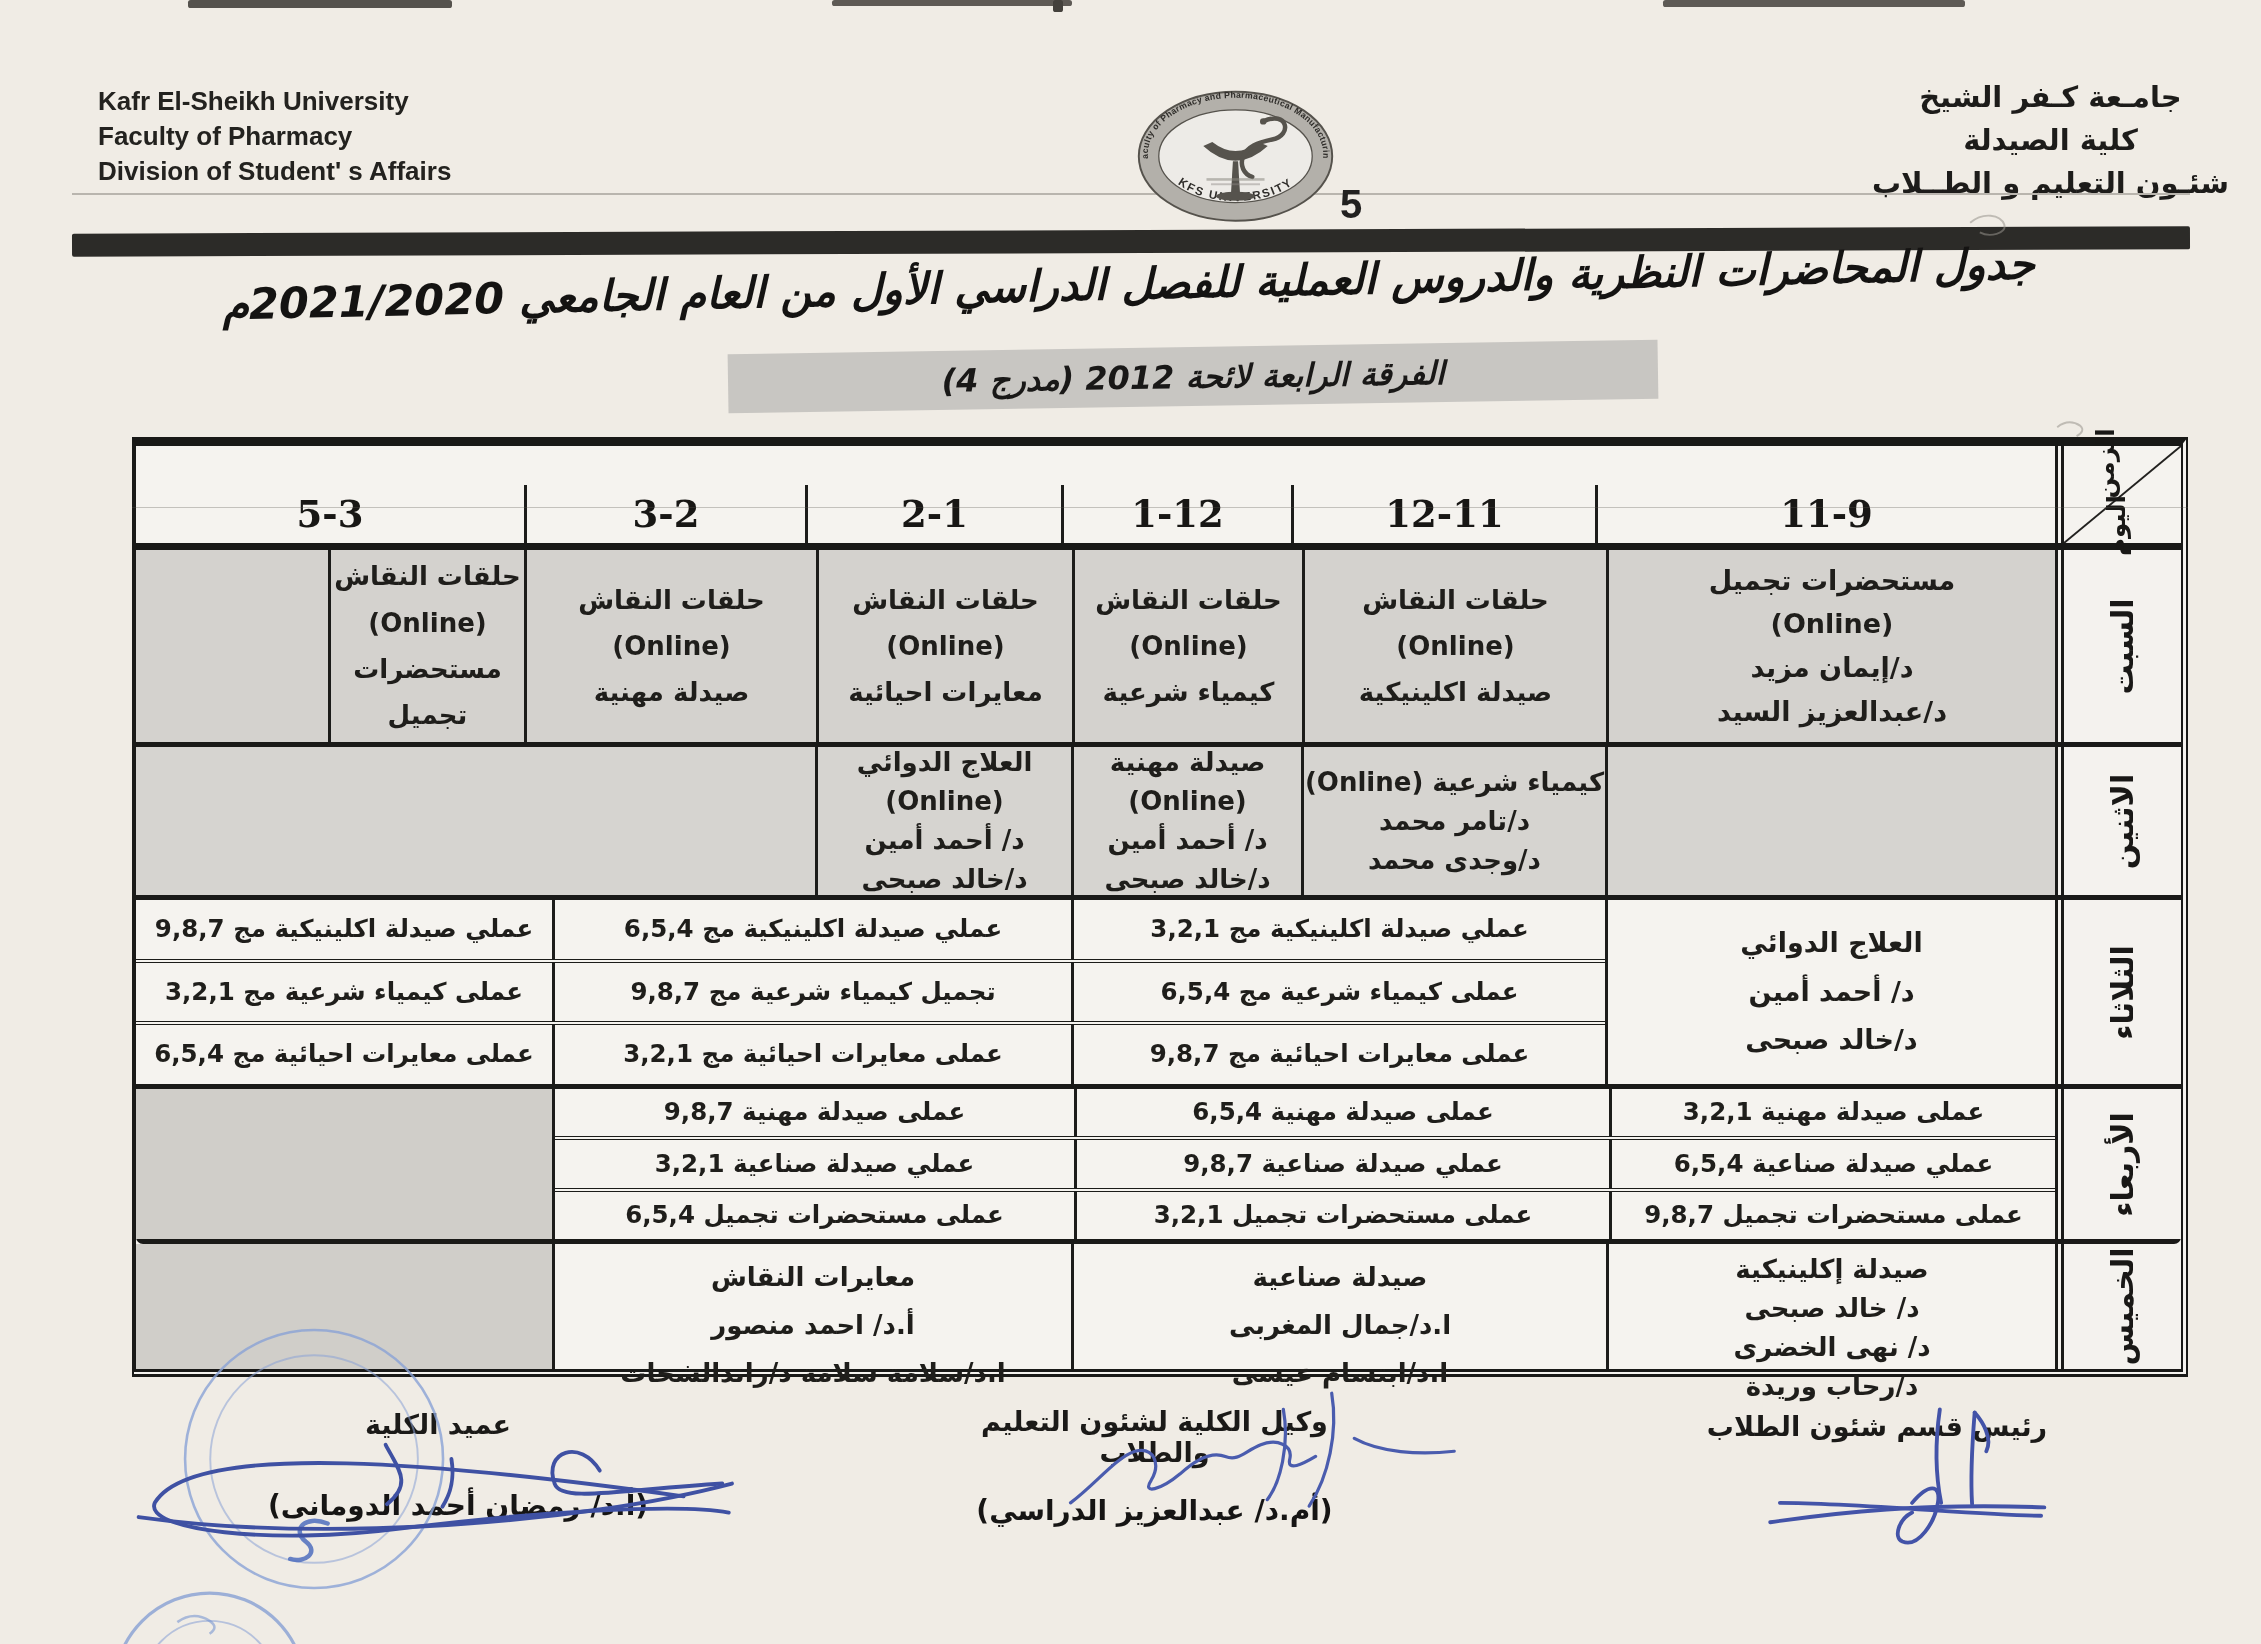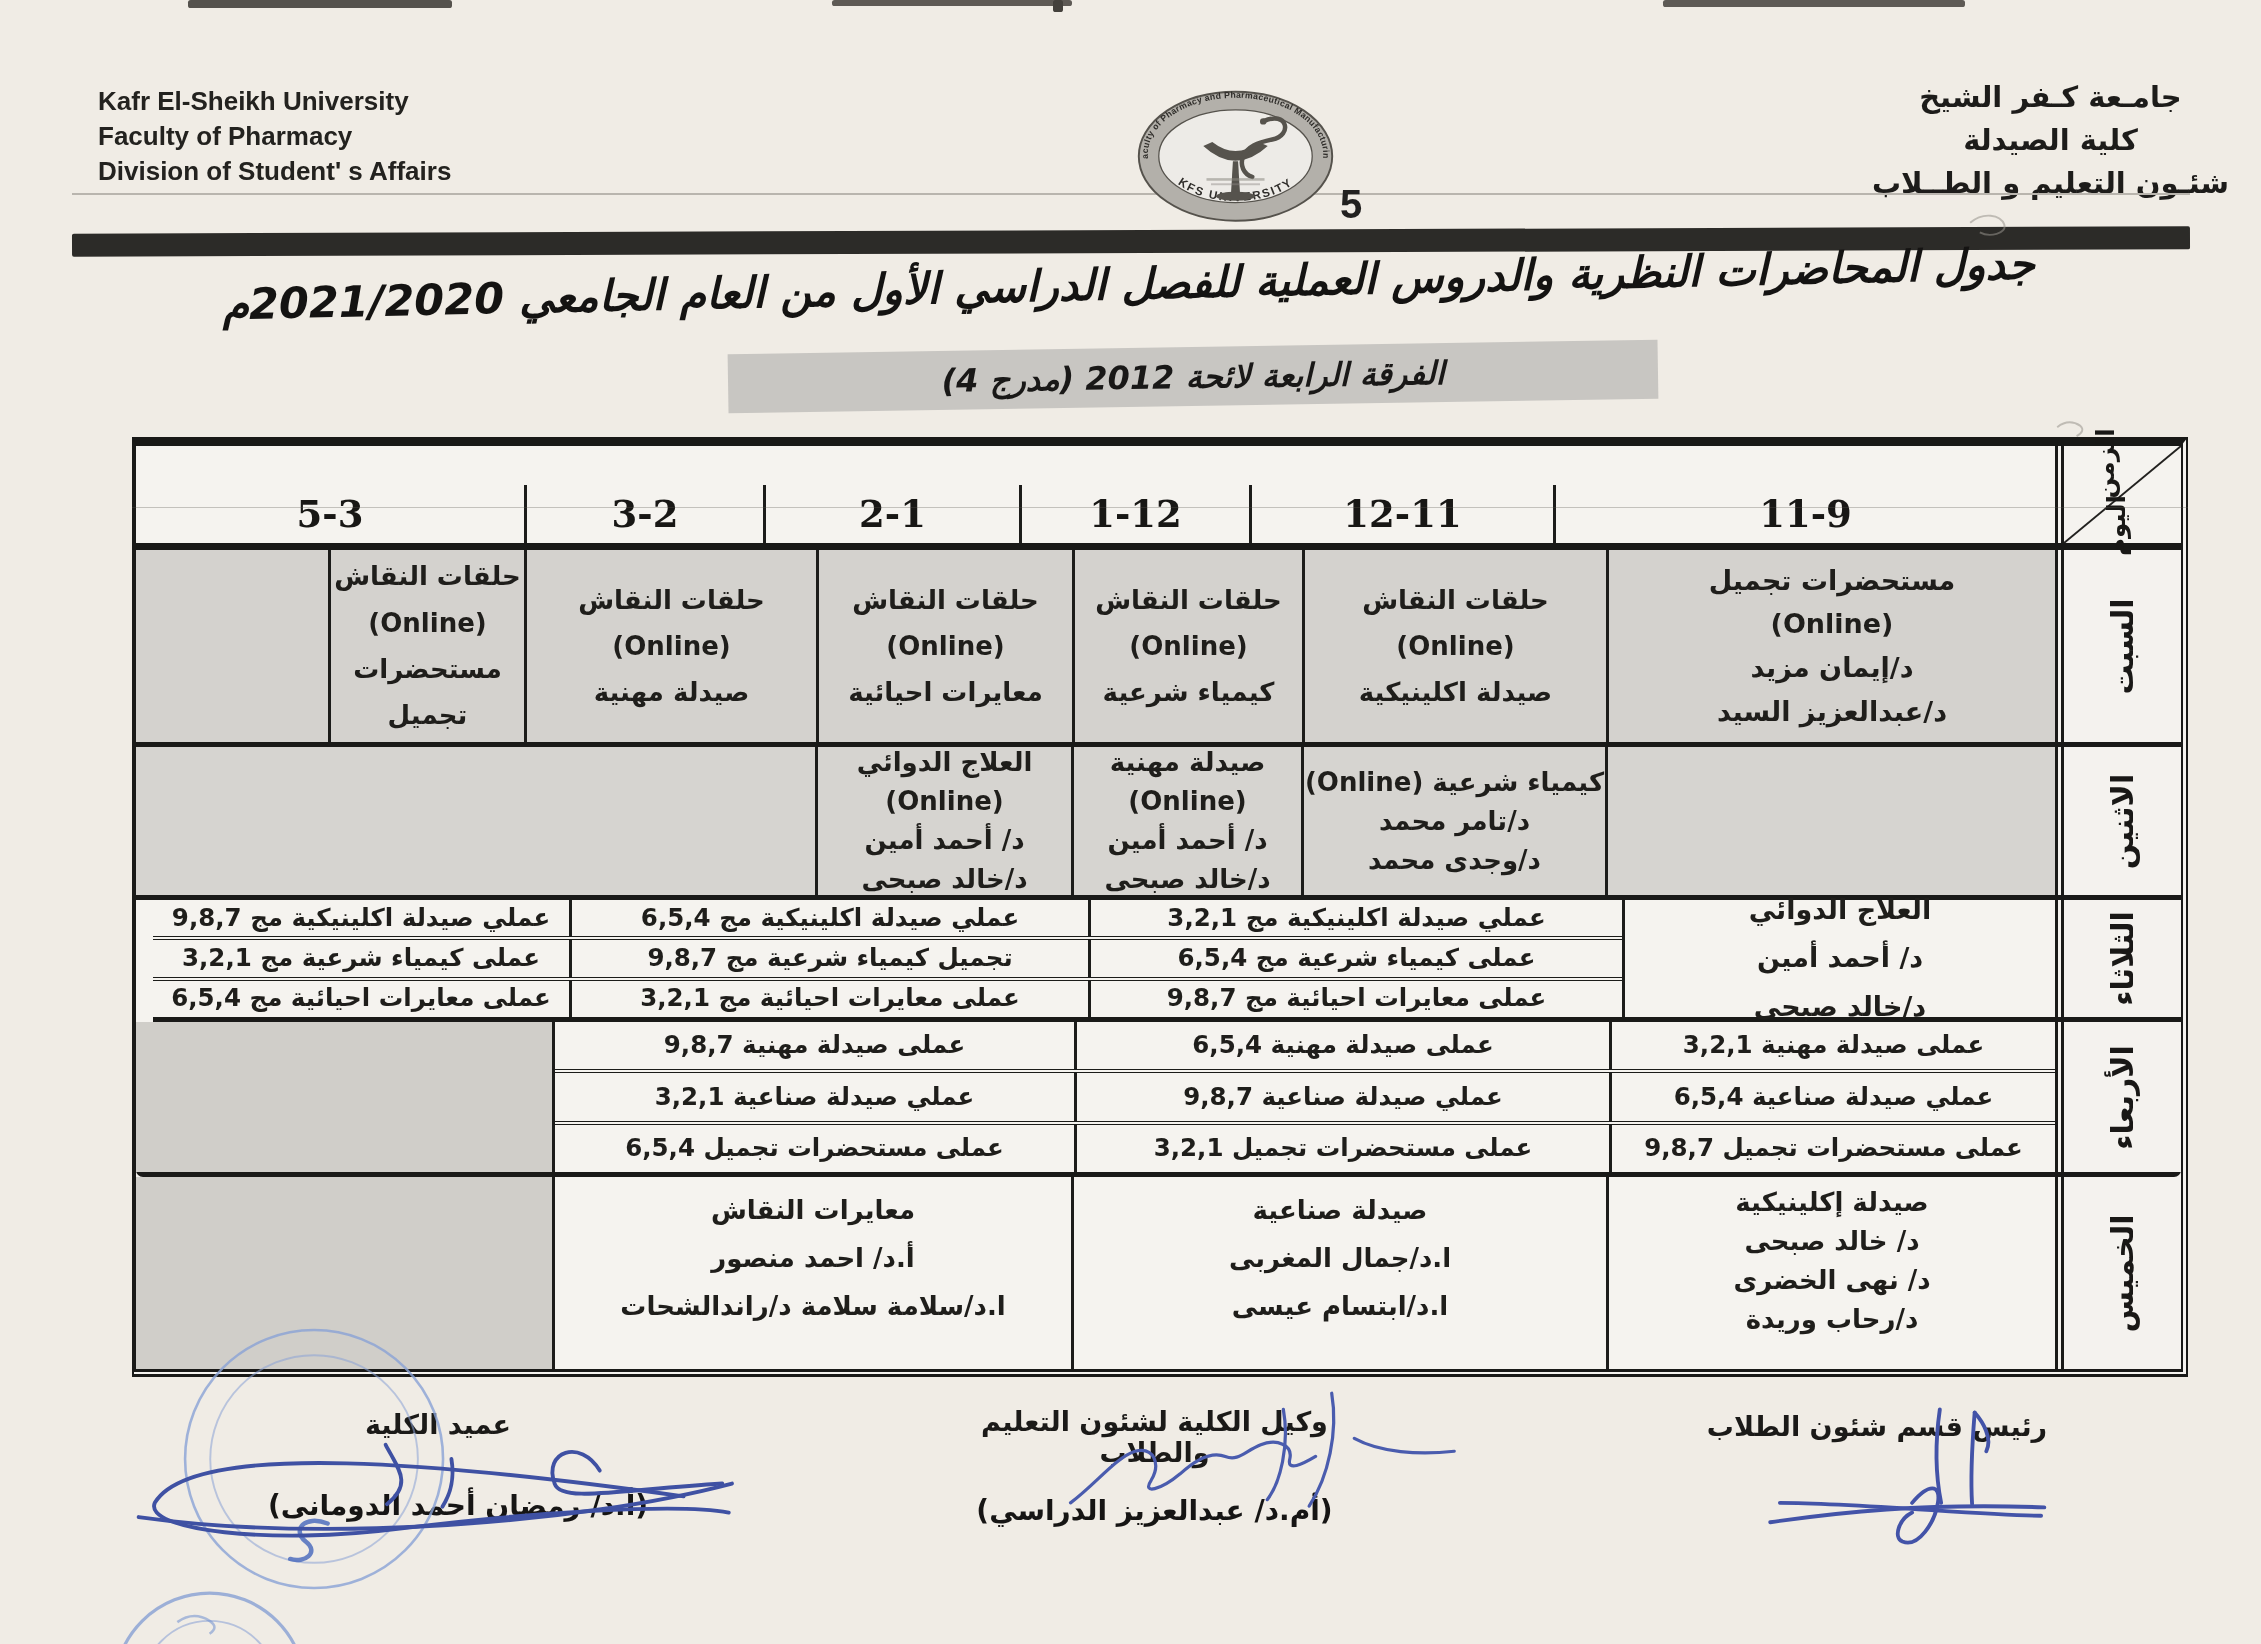--- a/index.html
+++ b/index.html
@@ -26,21 +26,21 @@
   
   .tbl{left:132px;top:437px;width:2056px;height:940px;box-sizing:border-box;
        border-top:9.7px solid #191917;border-left:4.5px solid #1a1a18;
        border-right:7px double #1a1a18;border-bottom:8.4px double #1a1a18;
        display:flex;flex-direction:column;background:#f5f3ef;}
   .row{display:flex;border-bottom:5.8px solid #1a1a18;box-sizing:border-box;min-height:0;}
   .row:last-child{border-bottom:none;flex:1;}
   .r-header{height:104px;border-bottom:7px solid #191917;}
   .r-sat{height:197px;}
   .r-mon{height:153px;}
-  .r-tue{height:122px;margin-left:17px;}
+  .r-tue{height:189px;}
   .r-wed{height:155px;border-radius:7px;}
   .c{box-sizing:border-box;display:flex;flex-direction:column;align-items:center;
      justify-content:center;text-align:center;font-weight:bold;color:#1f1e1b;
      white-space:pre-line;min-width:0;min-height:0;}
   .bl{border-left:3.2px solid #1c1c1a;}
   .gray2{background:#d0cec9;}
   .timecell{font-family:"DejaVu Serif",serif;font-size:37px;background:#f5f3ef;color:#181715;margin-top:39px;}
   .daycell{width:126px;box-sizing:border-box;border-left:9.7px double #1a1a18;background:#f4f2ee;
            display:flex;align-items:center;justify-content:center;}
   .daycell span{transform:rotate(-90deg);font-weight:bold;font-size:30px;white-space:nowrap;color:#191816;}
@@ -116,21 +116,21 @@
 
   <div class="abs title-main" dir="rtl">جدول المحاضرات النظرية والدروس العملية للفصل الدراسي الأول من العام الجامعي 2021/2020م</div>
   <div class="abs title-sub-box">
     <span dir="rtl">الفرقة   الرابعة لائحة 2012   (مدرج 4)</span>
   </div>
 
   <div class="abs tbl">
 
     <div class="row r-header">
       <div class="c timecell" style="width:388px">5-3</div>
-      <div class="c timecell bl" style="width:239px">3-2</div>
+      <div class="c timecell bl" style="width:281px">3-2</div>
       <div class="c timecell bl" style="width:256px">2-1</div>
       <div class="c timecell bl" style="width:230px">1-12</div>
       <div class="c timecell bl" style="width:304px">12-11</div>
       <div class="c timecell bl" style="flex:1">11-9</div>
       <div class="daycell corner">
         <svg viewBox="0 0 196 150" preserveAspectRatio="none">
           <line x1="0" y1="150" x2="196" y2="0" stroke="#22211f" stroke-width="3"></line>
         </svg>
         <span class="t1">الزمن</span>
         <span class="t2">اليوم</span>

